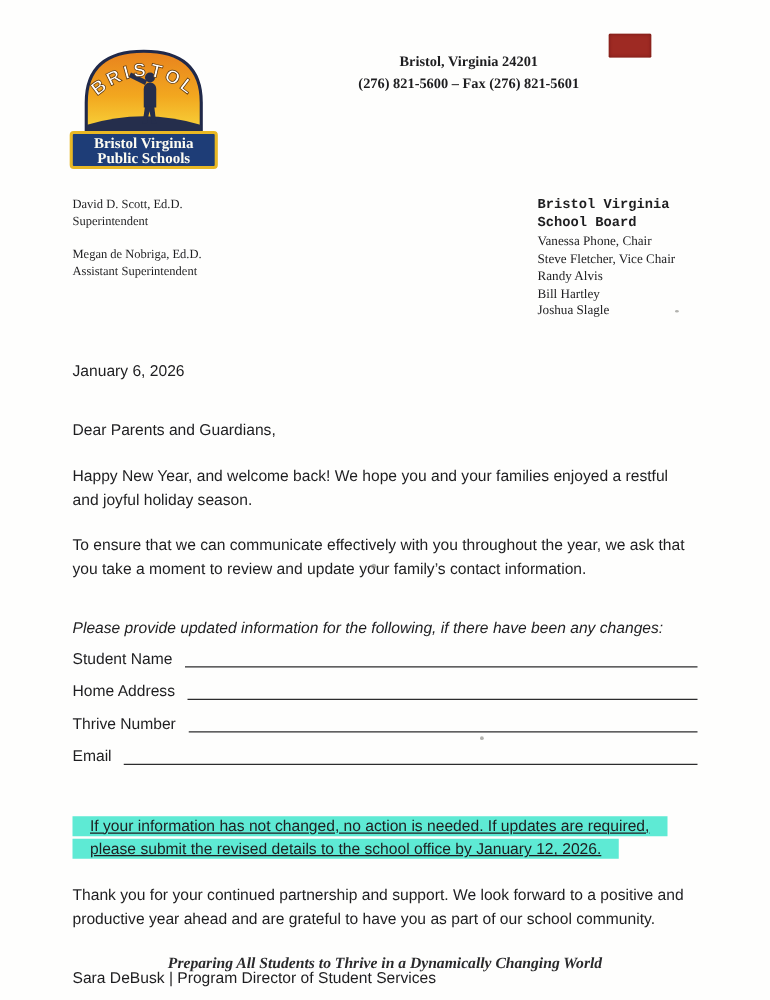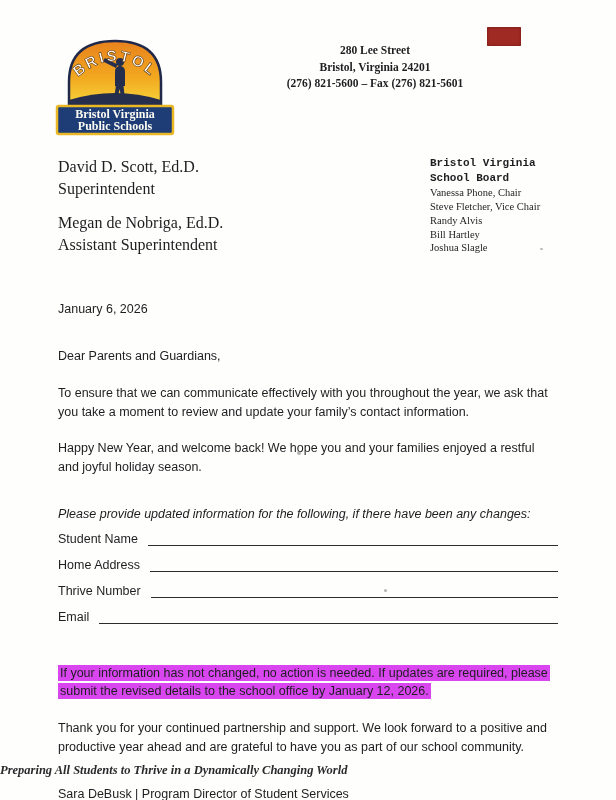--- a/index.html
+++ b/index.html
@@ -23,40 +23,40 @@
   }
   .school-title{font-size:15px;letter-spacing:.4px;margin-bottom:4px;}
   .header-line{font-size:11.5px;line-height:1.45;}
   
   .red-stamp{position:absolute;left:487px;top:27px;width:34px;height:19px;
     background:#9e2a23;border-radius:1px;box-shadow:inset 0 0 3px #6c1712;}
   .speck{position:absolute;background:#8a8a85;border-radius:50%;opacity:.65;}
   
   .officials{display:flex;justify-content:space-between;margin-top:16px;
     font-family:"Liberation Serif",serif;}
-  .admins{font-size:16px;line-height:1.35;}
+  .admins{font-size:10px;line-height:1.35;}
   .admin{margin-bottom:13px;}
   .board{width:128px;font-size:10.5px;line-height:1.32;}
   .board-heading{font-weight:bold;font-size:11px;margin-bottom:1px;font-family:Liberation Mono, monospace;}
   
   .body-text{font-size:12.5px;line-height:1.5;}
   .date{margin-top:32px;}
   .salutation{margin-top:28px;}
   .para{margin-top:18px;max-width:500px;}
   .form-intro{margin-top:28px;font-style:italic;}
   .form-rows{margin-top:6px;}
   .form-row{display:flex;align-items:flex-start;height:26px;}
   .form-label{flex:0 0 auto;margin-right:10px;padding-bottom:1px;}
   .form-line{flex:1;border-bottom:1.4px solid #2c2c2e;height:15px;}
-  .hl{background:#d946ef;text-decoration-thickness:1px;
-      box-decoration-break:clone;-webkit-box-decoration-break:clone;padding:1px 2px;}
+  .hl{background:#5eead4;text-decoration:underline;text-decoration-thickness:1px;
+      box-decoration-break:clone;-webkit-box-decoration-break:clone;padding:1px 14px;}
   .highlight-para{margin-top:30px;}
   .signature{margin-top:28px;}
   
-  .footer{position:absolute;left:0;right:0;bottom:22px;text-align:left;
+  .footer{position:absolute;left:0;right:0;bottom:22px;text-align:center;
     font-family:"Liberation Serif",serif;font-style:italic;font-weight:bold;
     font-size:12.5px;color:#2a2a2c;}
 </style>
 </head>
 <body>
 
 <div class="page">
 
   <div class="red-stamp"></div>
   <div class="speck" style="left:297px;top:451px;width:4px;height:4px;"></div>
@@ -89,21 +89,20 @@
         <text font-family="Liberation Sans, sans-serif" font-size="15" font-weight="bold" fill="#ffffff" stroke="#5b3408" stroke-width="0.6" letter-spacing="2.5">
           <textPath href="#bristolArc" startOffset="50%" text-anchor="middle">BRISTOL</textPath>
         </text>
 
         <rect x="3" y="76" width="116" height="28" rx="2" fill="#1e3d77" stroke="#e9b824" stroke-width="2.5"></rect>
         <text x="61" y="88" text-anchor="middle" font-family="Liberation Serif, serif" font-size="12" font-weight="bold" fill="#fdfcf2">Bristol Virginia</text>
         <text x="61" y="100" text-anchor="middle" font-family="Liberation Serif, serif" font-size="12" font-weight="bold" fill="#fdfcf2">Public Schools</text>
       </svg>
     </div>
     <div class="header-text">
-      <div class="header-line">280 Lee Street</div>
       <div class="header-line">Bristol, Virginia 24201</div>
       <div class="header-line">(276) 821-5600 – Fax (276) 821-5601</div>
     </div>
   </div>
 
   <div class="officials">
     <div class="admins">
       <div class="admin">
         <div>David D. Scott, Ed.D.</div>
         <div>Superintendent</div>
@@ -119,22 +118,22 @@
       <div>Steve Fletcher, Vice Chair</div>
       <div>Randy Alvis</div>
       <div>Bill Hartley</div>
       <div>Joshua Slagle</div>
     </div>
   </div>
 
   <div class="body-text">
     <div class="date">January 6, 2026</div>
     <div class="salutation">Dear Parents and Guardians,</div>
+    <div class="para">Happy New Year, and welcome back! We hope you and your families enjoyed a restful and joyful holiday season.</div>
     <div class="para">To ensure that we can communicate effectively with you throughout the year, we ask that you take a moment to review and update your family’s contact information.</div>
-    <div class="para">Happy New Year, and welcome back! We hope you and your families enjoyed a restful and joyful holiday season.</div>
 
     <div class="form-intro">Please provide updated information for the following, if there have been any changes:</div>
     <div class="form-rows">
       <div class="form-row">
         <span class="form-label">Student Name</span>
         <span class="form-line"></span>
       </div>
       <div class="form-row">
         <span class="form-label">Home Address</span>
         <span class="form-line"></span>

